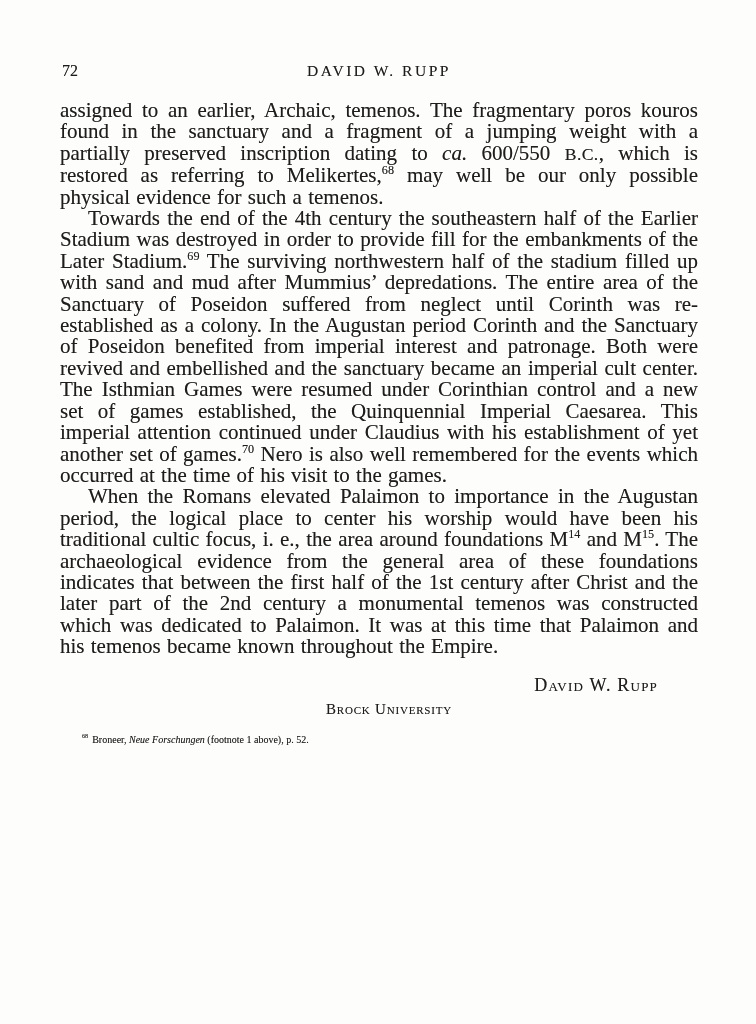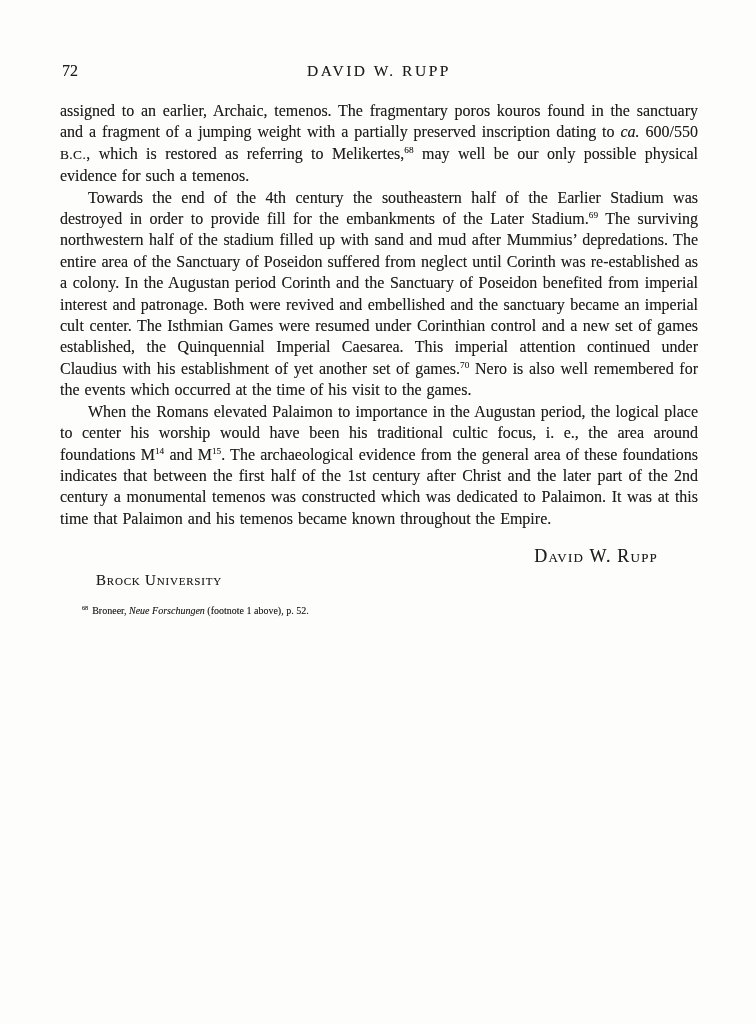--- a/index.html
+++ b/index.html
@@ -33,21 +33,21 @@
     font-size: 16px;
   }
   .running-head {
     display: block;
     text-align: center;
     font-size: 15.5px;
     letter-spacing: 2.5px;
   }
   
   .article-body {
-    font-size: 16px;
+    font-size: 21px;
     line-height: 21.4px;
     text-align: justify;
     word-spacing: 1px;
   }
   .body-par { text-indent: 28px; }
   .body-par.flush { text-indent: 0; }
   .seg-i { font-style: italic; }
   .seg-sc { font-size: 0.84em; letter-spacing: 0.4px; }
   .seg-sup {
     vertical-align: super;
@@ -59,24 +59,25 @@
   .signature {
     margin-top: 17px;
     text-align: right;
     padding-right: 40px;
     font-variant: small-caps;
     font-size: 18px;
     letter-spacing: 1.2px;
   }
   .affiliation {
     margin-top: 5px;
-    margin-left: 36px;
+    margin-left: 20px;
     font-variant: small-caps;
     font-size: 15px;
     letter-spacing: 0.8px;
+    text-align: center;
   }
   
   .footnotes {
     margin-top: 14px;
     font-size: 10px;
     line-height: 16.4px;
     text-align: left;
   }
   .fn { text-indent: 22px; }
   .fn sup {

